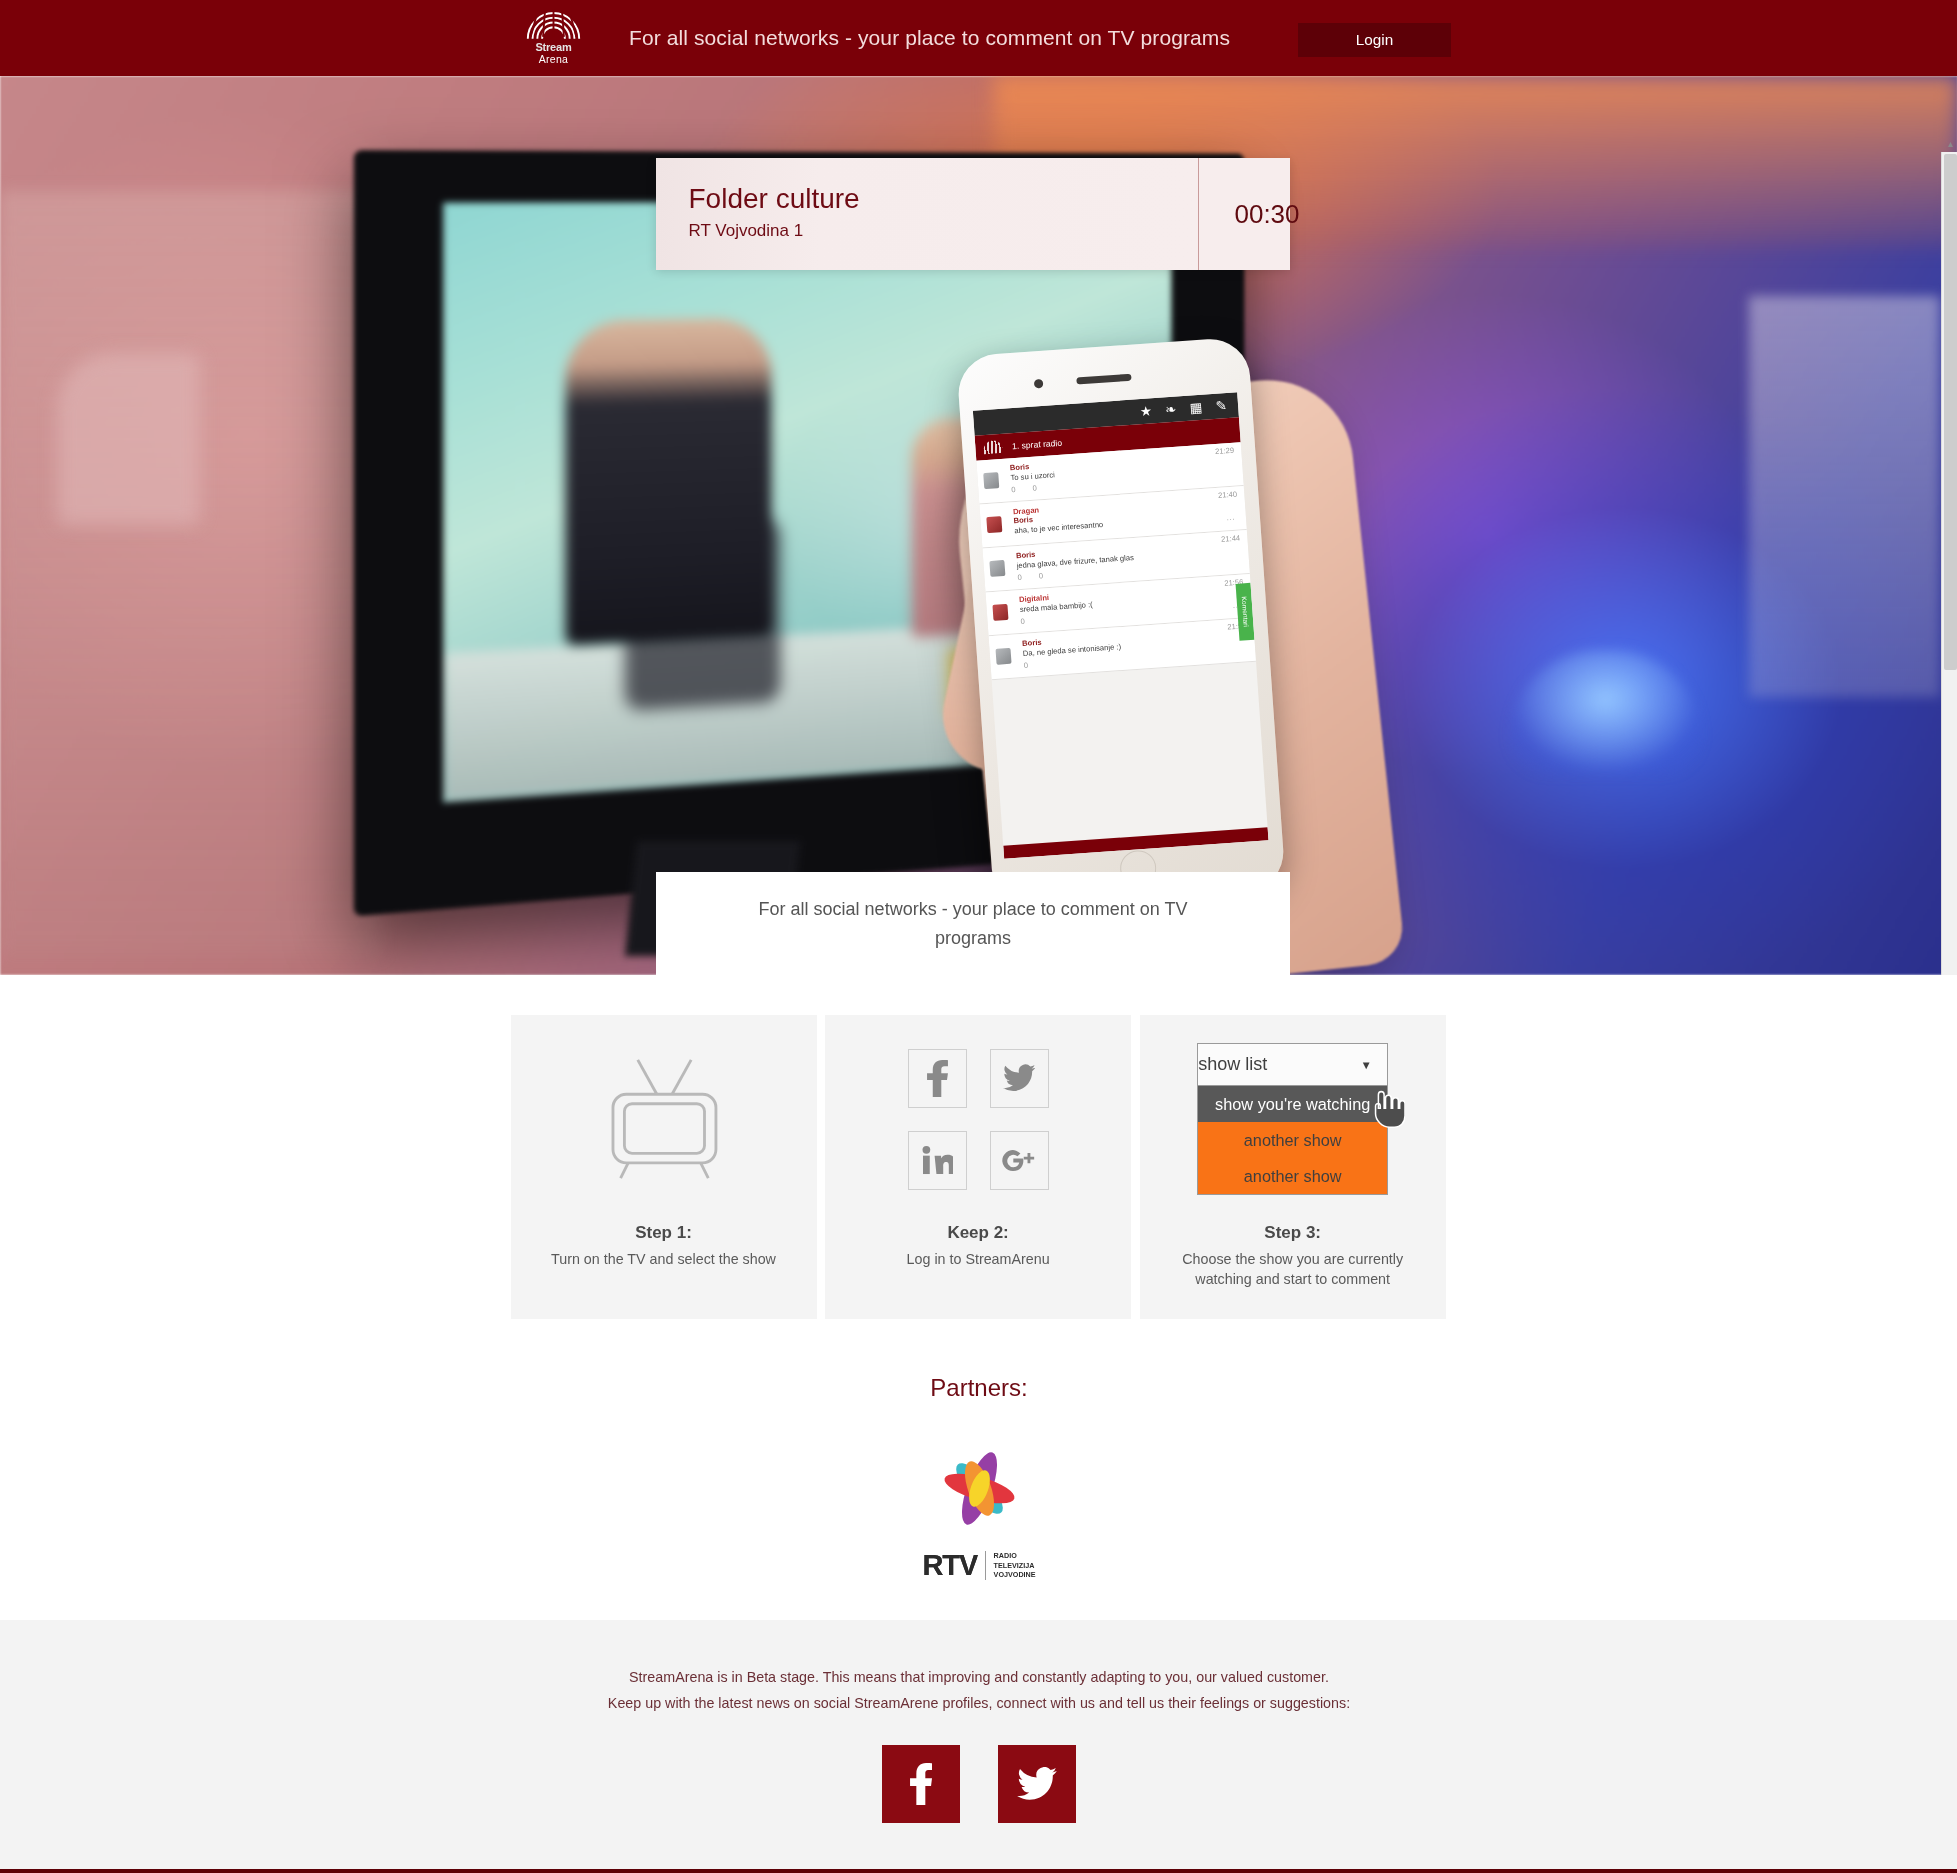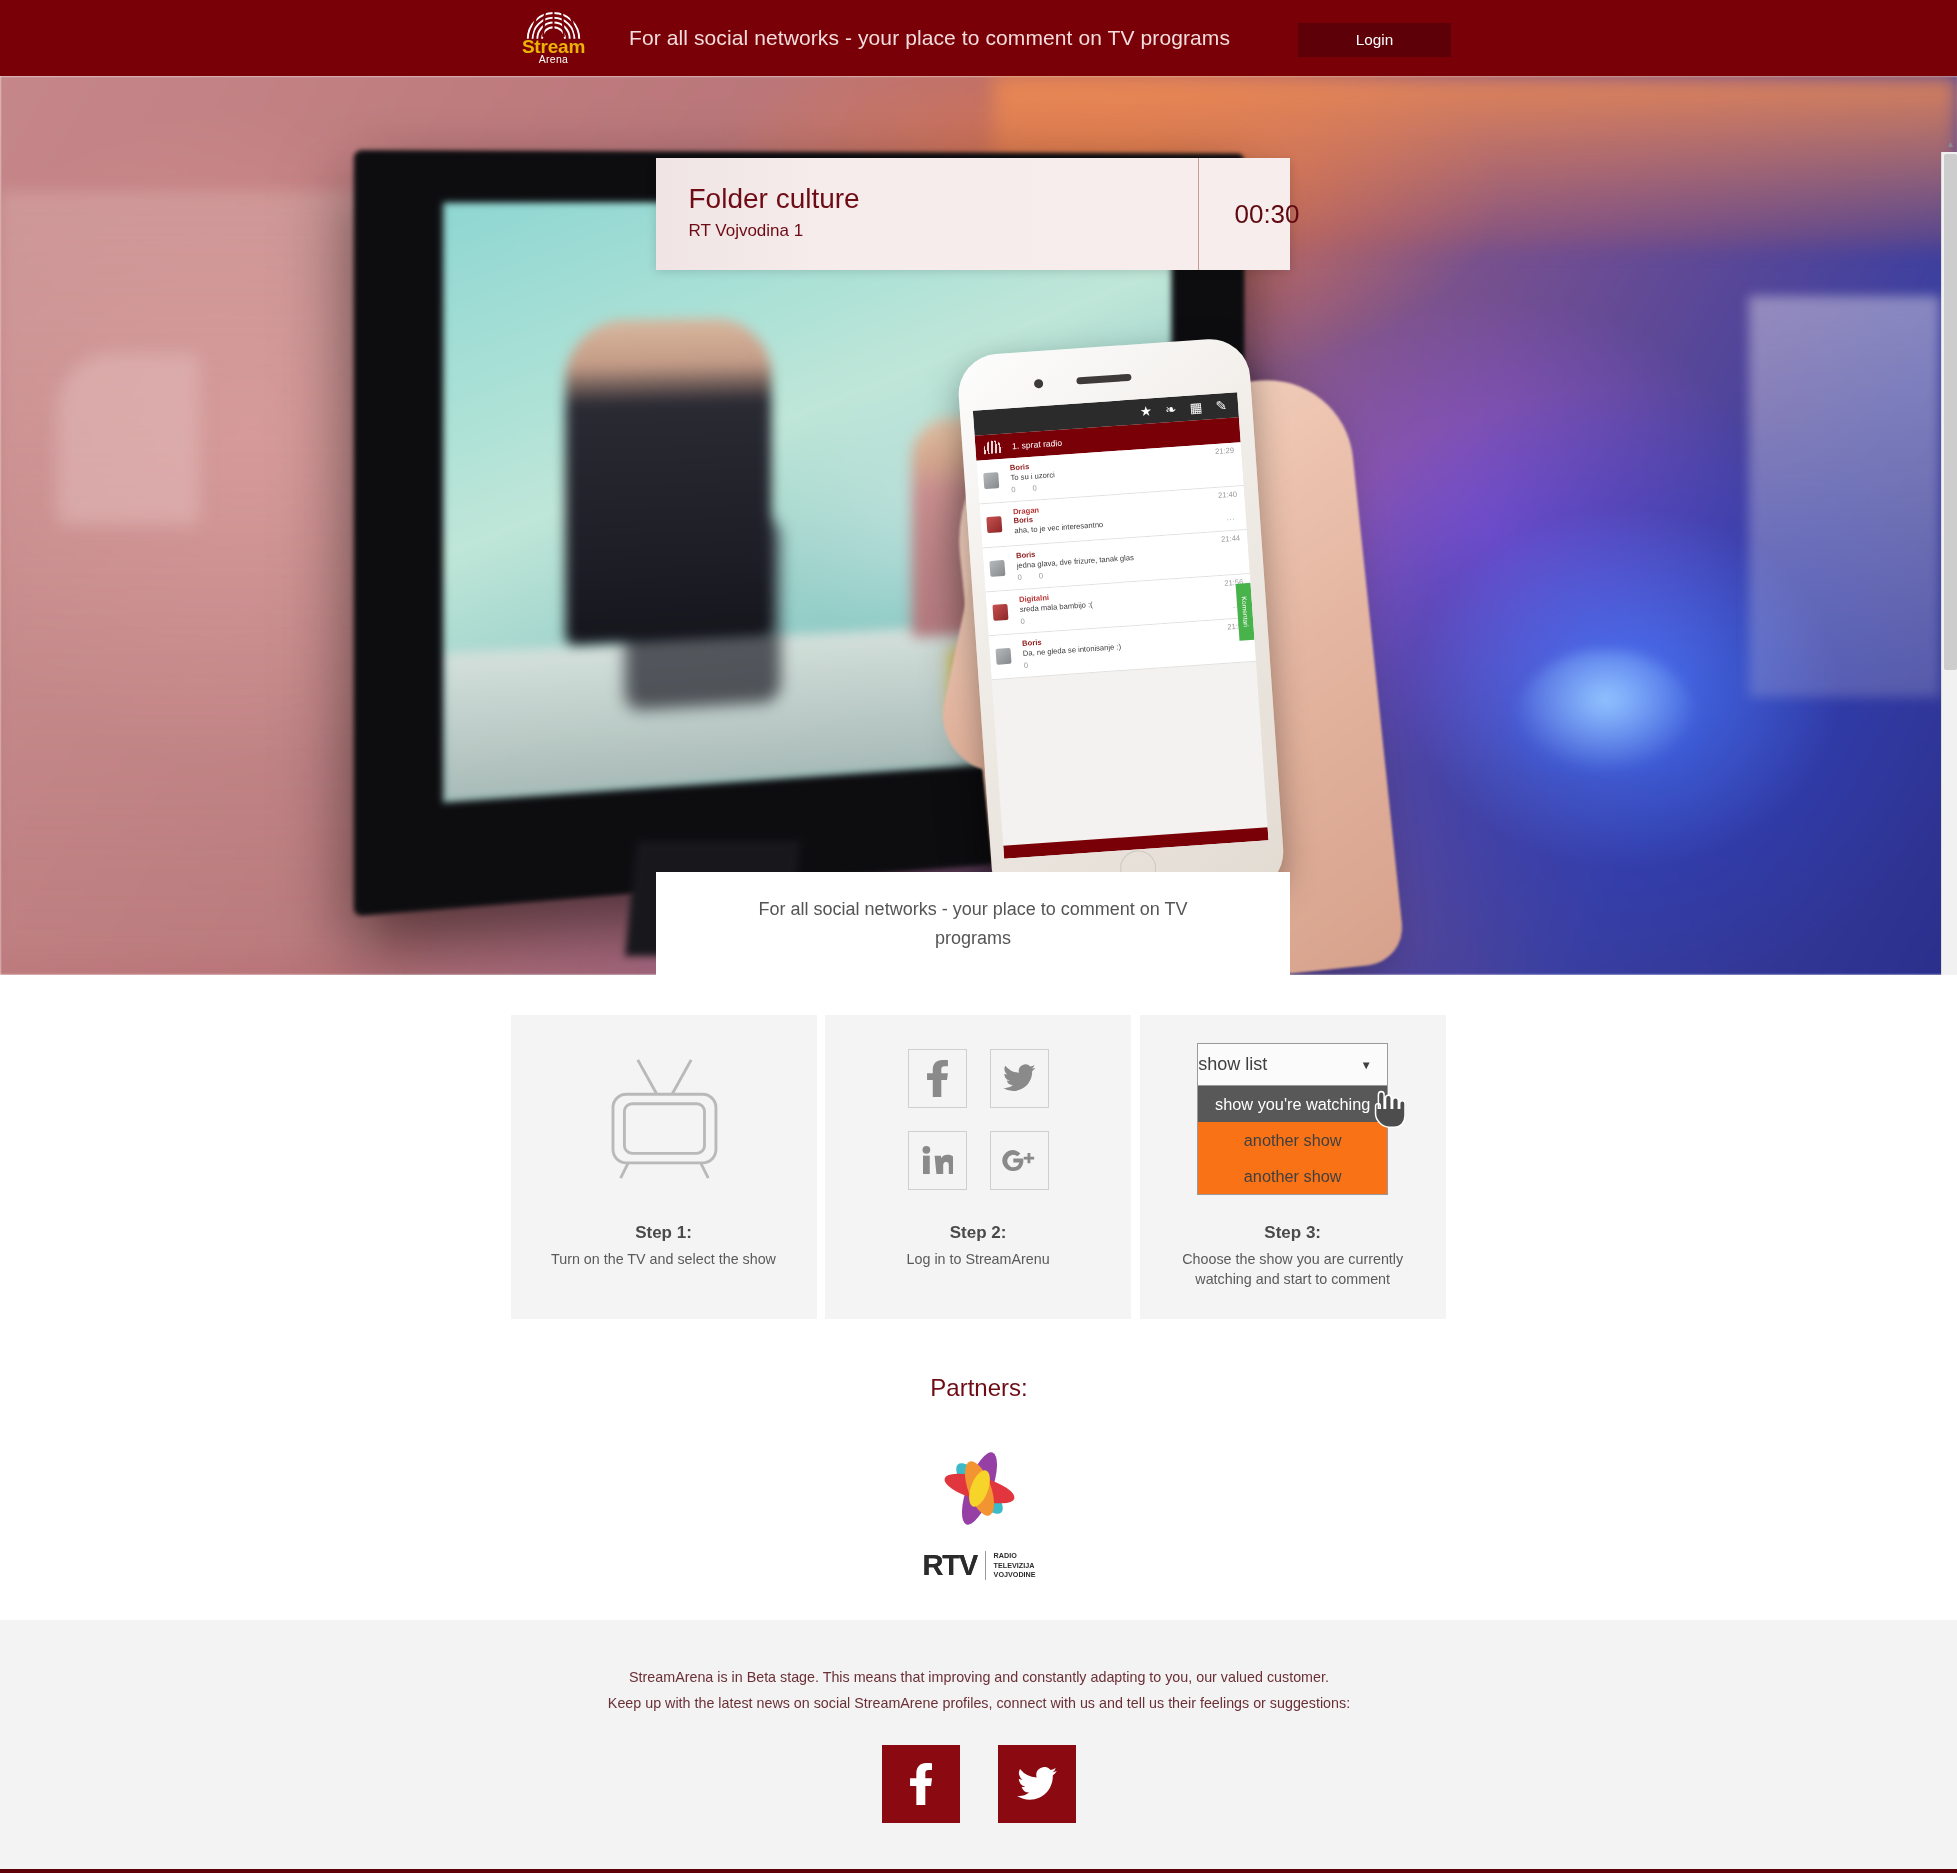--- a/index.html
+++ b/index.html
@@ -32,23 +32,23 @@
     justify-content: flex-start;
   }
   .logo-arch {
     width: 59px;
     height: 31px;
     position: relative;
     overflow: hidden;
   }
   .logo-arch svg { display:block; }
   .logo-stream {
-    color: #eab308;
+    color: #e5e5e5;
     font-weight: bold;
-    font-size: 19px;
+    font-size: 11px;
     line-height: 14.3px;
     letter-spacing: -0.2px;
     margin-top: 1px;
   }
   .logo-arena {
     color: #ffffff;
     font-size: 10.5px;
     line-height: 11.5px;
     letter-spacing: 0.3px;
   }
@@ -684,21 +684,21 @@
                 </svg>
             </div>
             <div class="soc-box small">
               <svg width="36" height="25" viewBox="0 0 38 26">
                   <path d="M13 11v4h6.3c-.5 3-3 5-6.3 5A6.5 6.5 0 1 1 17.4 8.6l3.1-3A11 11 0 1 0 13 24c6.4 0 10.6-4.5 10.6-10.8 0-.8-.1-1.5-.2-2.2z" fill="#8a8a8a"></path>
                   <path d="M31 9v-4h-3v4h-4v3h4v4h3v-4h4V9z" fill="#8a8a8a"></path>
                 </svg>
             </div>
           </div>
         </div>
-        <div class="step-title">Step 2:</div>
+        <div class="step-title">Keep 2:</div>
         <div class="step-desc">Log in to StreamArenu</div>
       </div>
 
       <div class="step-card">
         <div class="step-visual">
           <div class="dd-wrap">
             <div class="dd-head">
               <span>show list</span>
               <span class="dd-caret">▼</span>
             </div>

